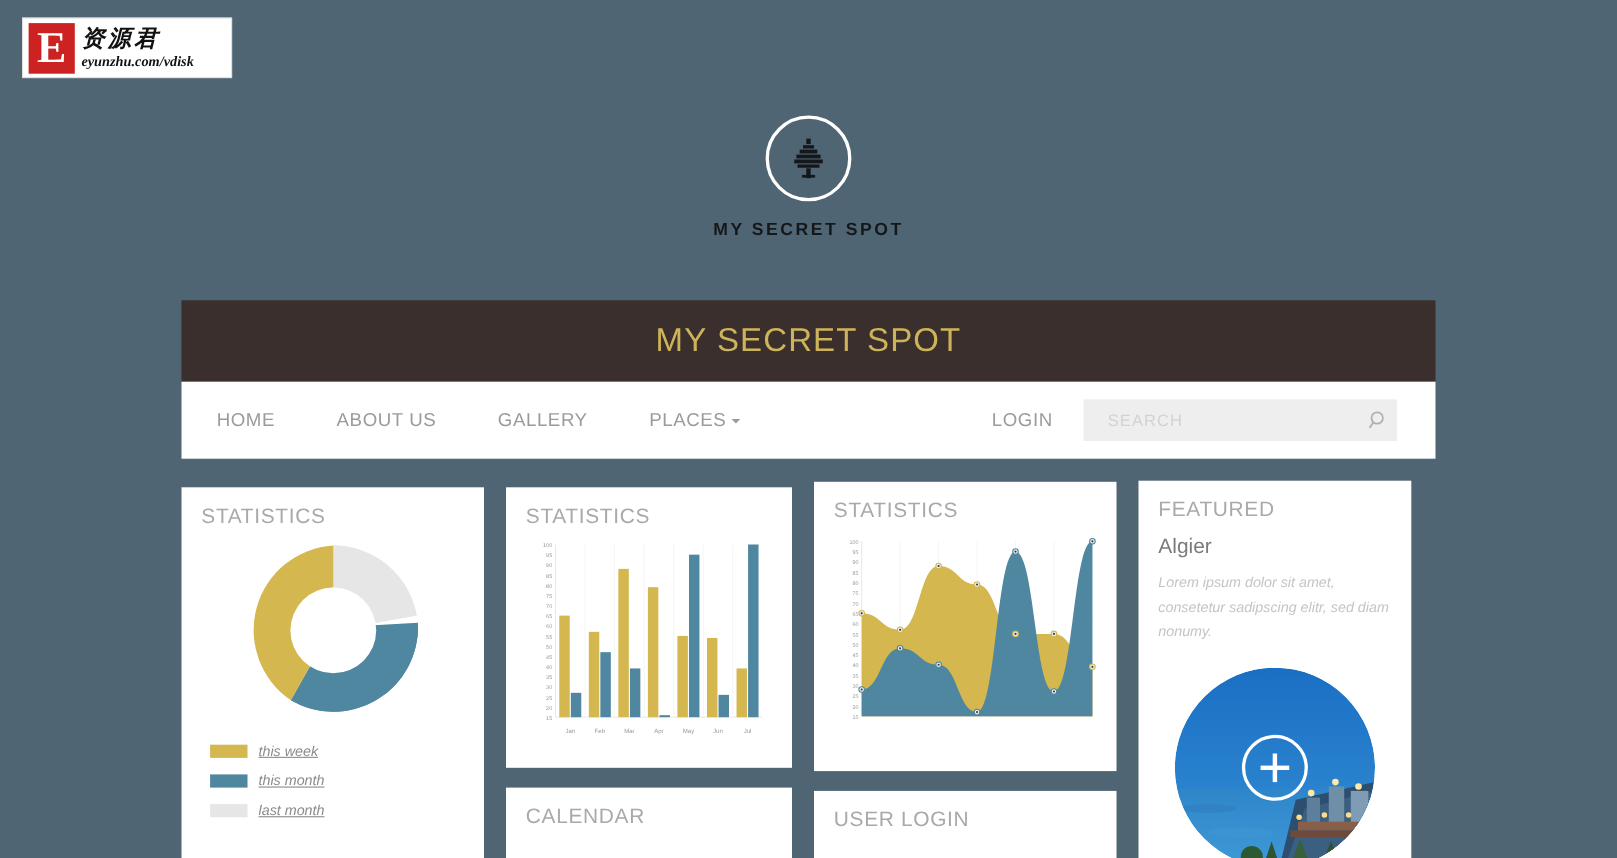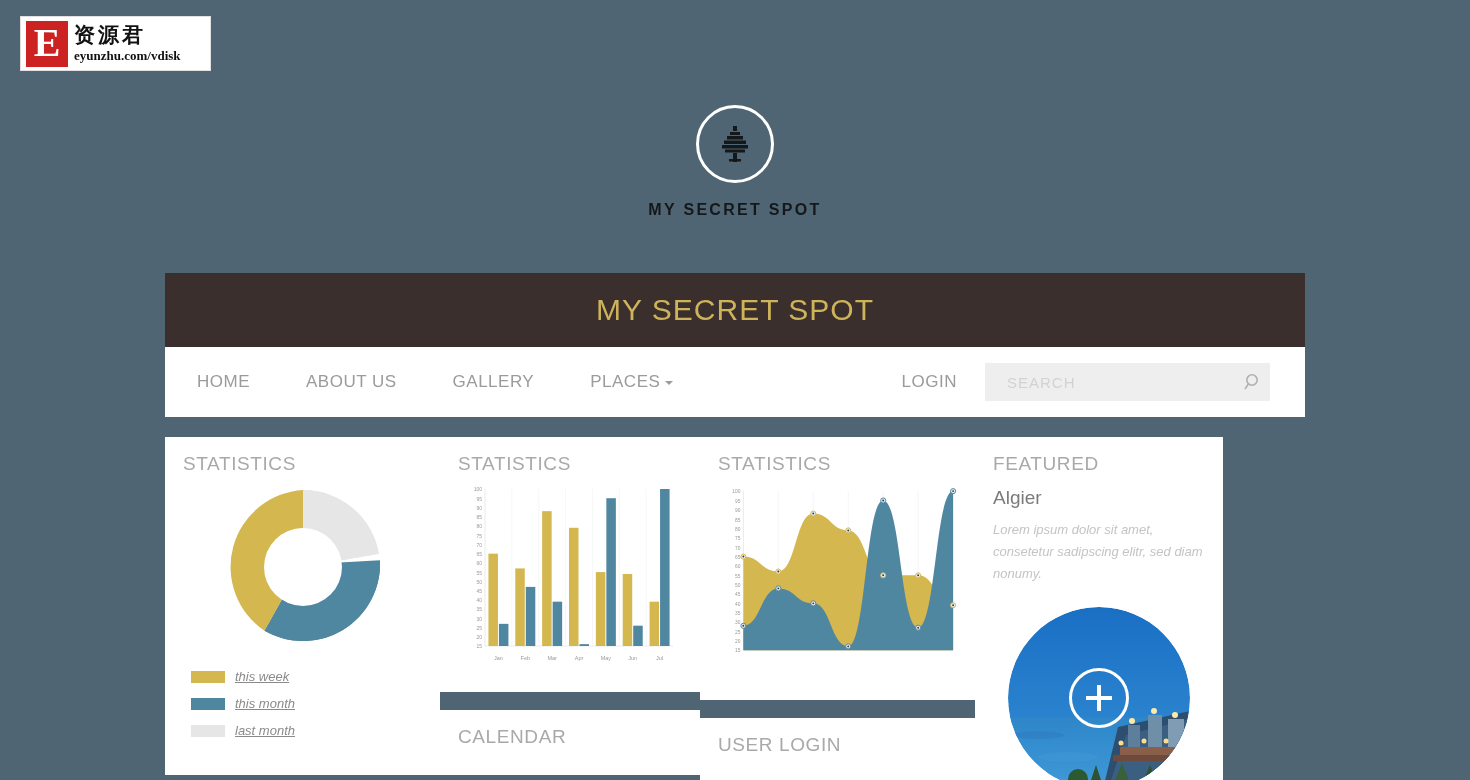--- a/index.html
+++ b/index.html
@@ -25,21 +25,21 @@
     width: 42px; height: 46px;
     background: #cc2222;
     color: #fff;
     font-family: "Liberation Serif", serif;
     font-weight: bold;
     font-size: 40px;
     line-height: 44px;
     text-align: center;
     flex: none;
   }
-  .wm-right { margin-left: 6px; display: flex; flex-direction: column; justify-content: center; }
+  .wm-right { margin-left: 6px; display: flex; flex-direction: column; justify-content: center; font-style: italic; }
   .wm-cn {
     font-family: "DejaVu Sans", sans-serif;
     font-size: 21px; font-weight: bold; color: #111;
     letter-spacing: 3px; line-height: 24px;
   }
   .wm-url {
     font-family: "Liberation Serif", serif;
     font-size: 13px; font-weight: bold; color: #111;
     line-height: 18px;
   }
@@ -123,20 +123,22 @@
     width: 22px; height: 22px;
     background: none; border: none; cursor: pointer;
     padding: 0;
   }
 
   
   .grid {
     position: absolute; left: 165px; top: 437px;
     width: 1150px;
     display: flex;
+    gap: 20px;
+    align-items: flex-end;
   }
   .col { display: flex; flex-direction: column; gap: 18px; }
   .col-1 { width: 275px; }
   .col-2 { width: 260px; }
   .col-3 { width: 275px; }
   .col-4 { width: 248px; }
 
   .card {
     background: #fff;
     padding: 16px 18px 14px 18px;

